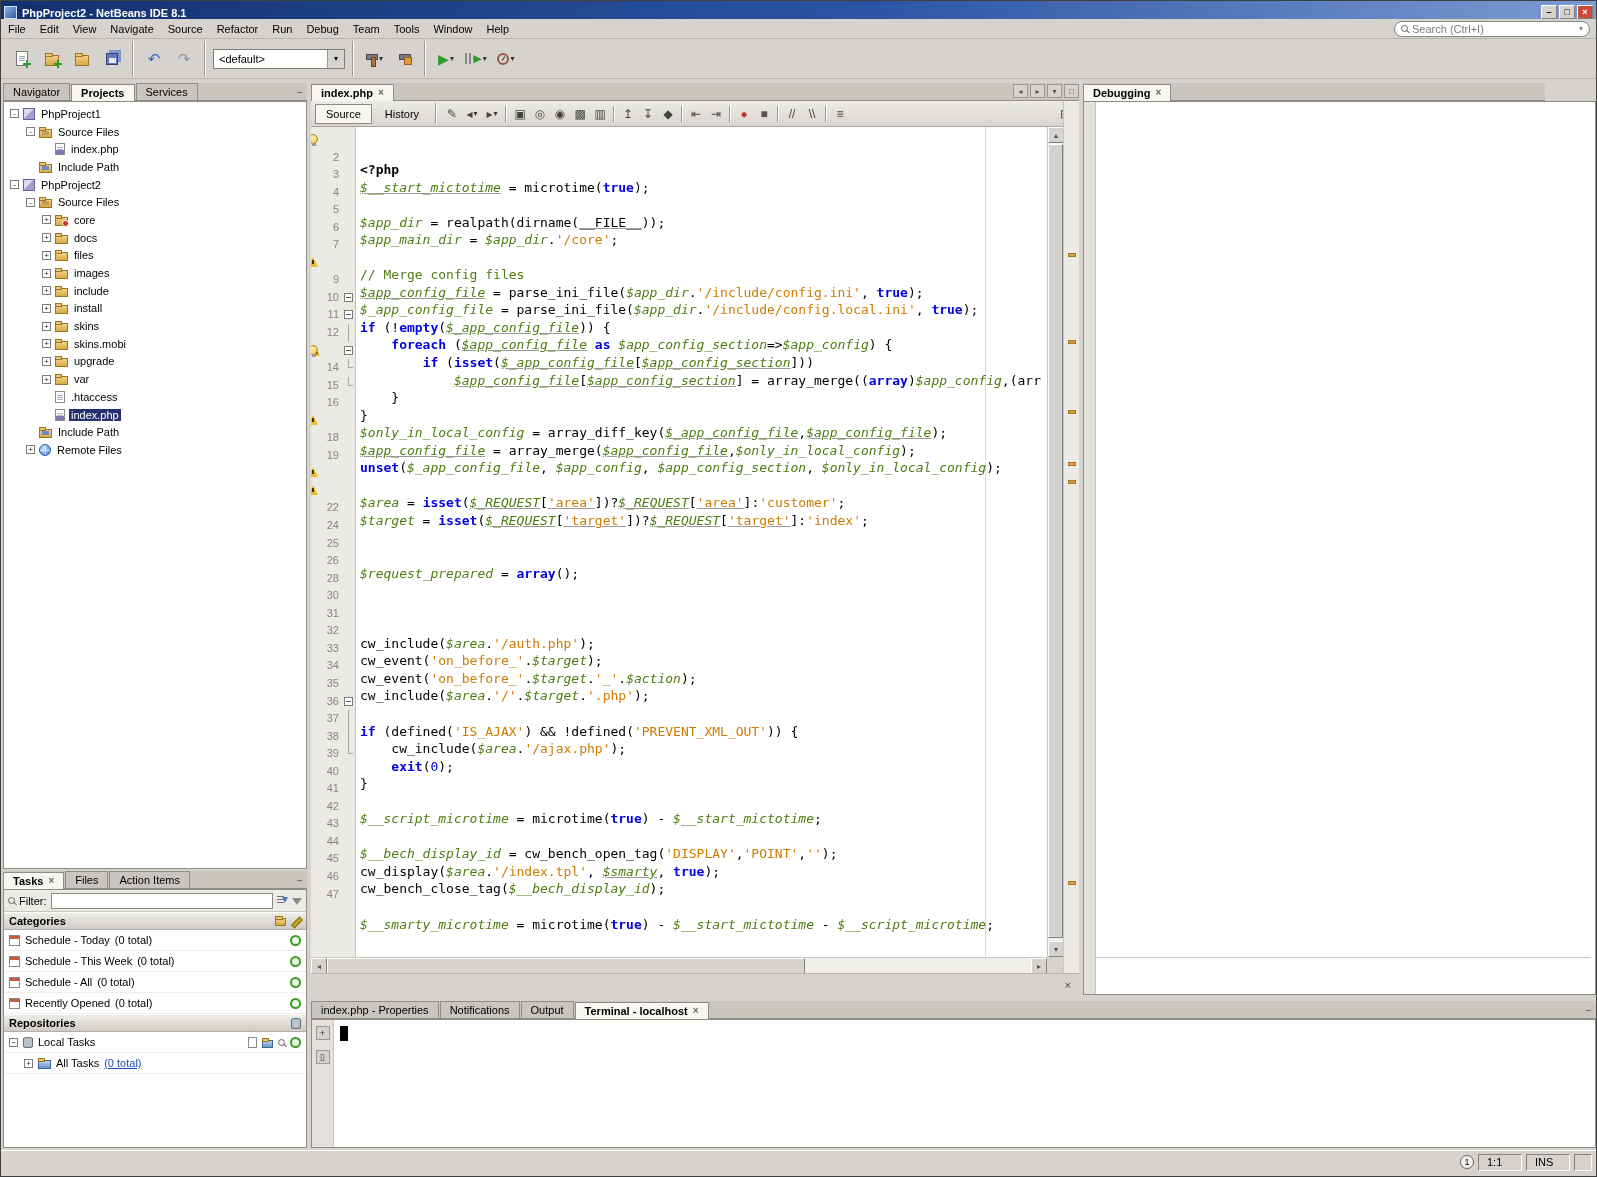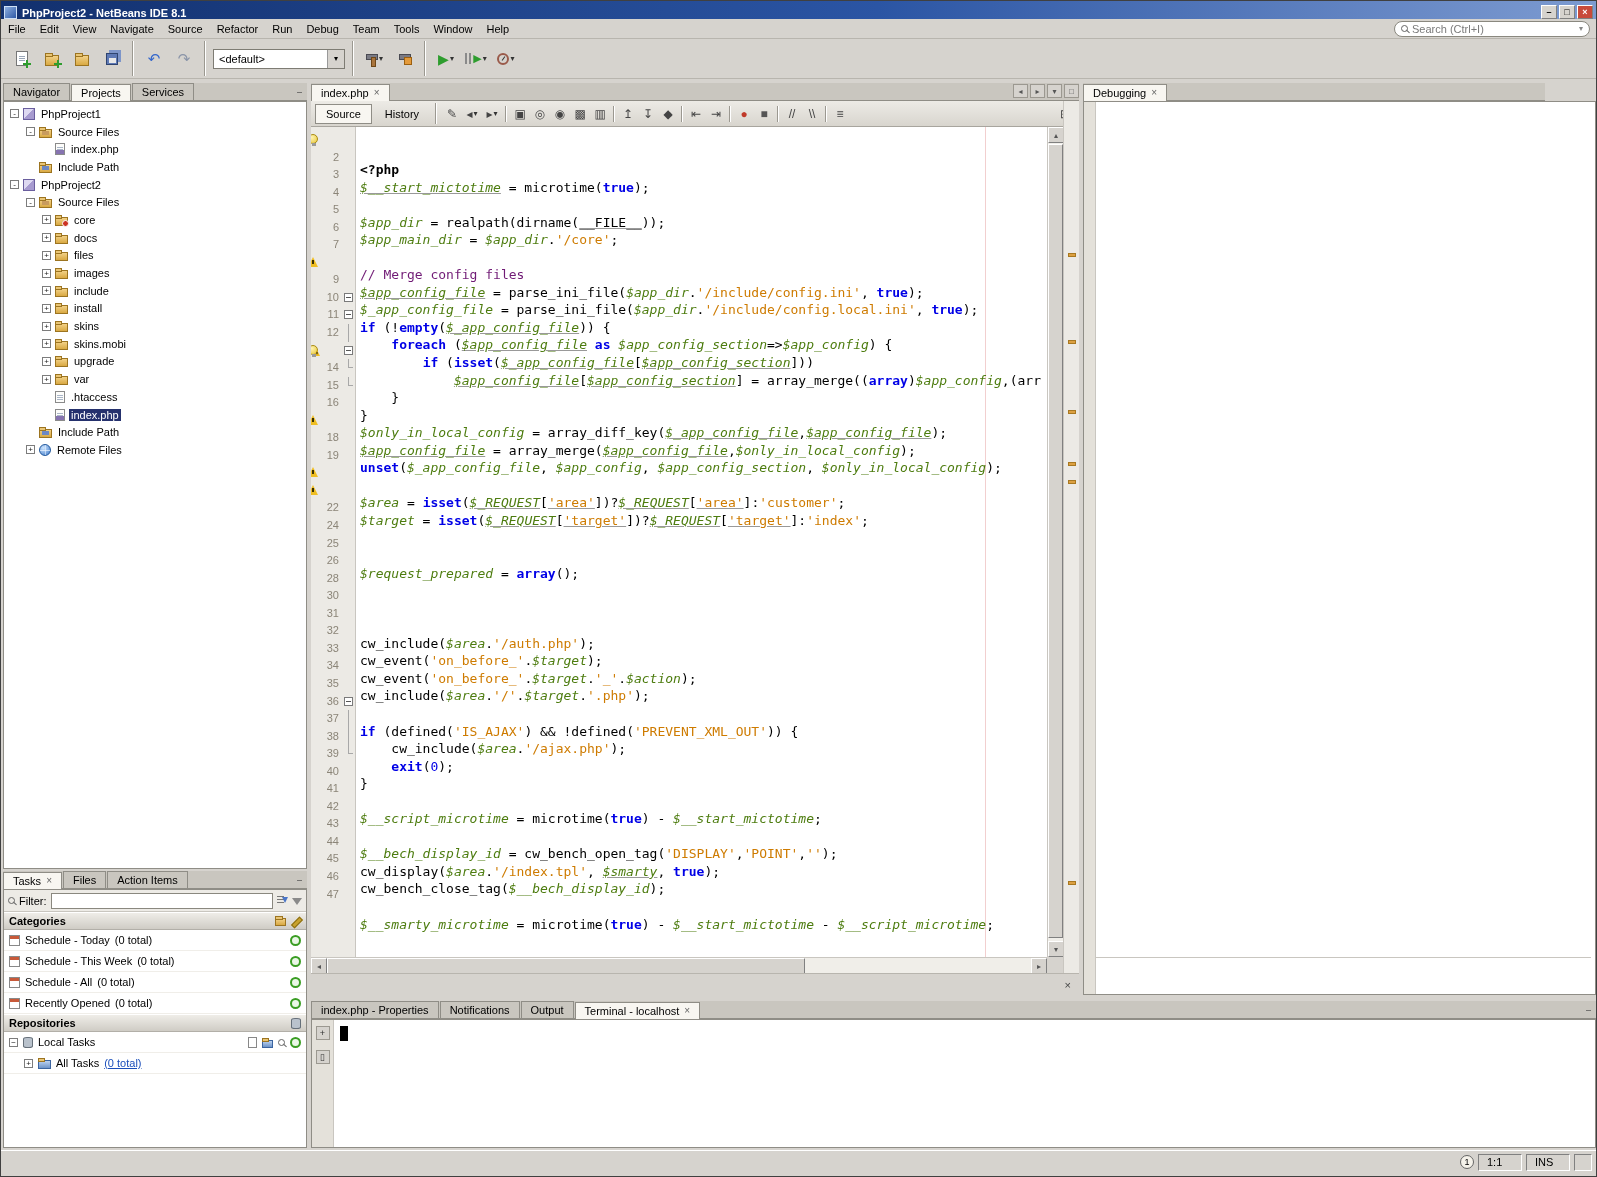--- a/index.html
+++ b/index.html
@@ -57,21 +57,21 @@
   .dbgbars{position:relative;width:6px;height:11px;margin-right:2px;}
   .dbgbars::before{content:"";position:absolute;left:0;top:0;width:2px;height:11px;background:#8A8A8A;}
   .dbgbars::after{content:"";position:absolute;left:4px;top:0;width:2px;height:11px;background:#8A8A8A;}
   .gauge{width:12px;height:12px;border-radius:50%;border:2px solid #9A5A4A;position:relative;}
   .gauge::after{content:"";position:absolute;left:4px;top:1px;width:1px;height:5px;background:#333;transform:rotate(35deg);}
 
   
   .tabrow{display:flex;align-items:flex-end;height:18px;background:#C9C6BF;border-bottom:1px solid #8F8D86;}
   .tab{padding:2px 9px 2px 9px;border:1px solid #8F8D86;border-bottom:none;background:#C9C6BF;margin-right:1px;
        display:flex;align-items:center;gap:5px;height:17px;white-space:nowrap;}
-  .tab.active{background:#F8F6F1;font-weight:normal;position:relative;top:1px;padding-bottom:3px;}
+  .tab.active{background:#F8F6F1;font-weight:bold;position:relative;top:1px;padding-bottom:3px;}
   .tab .x{color:#666;font-size:10px;line-height:1;}
   .minbtn{margin-left:auto;width:15px;height:13px;display:flex;align-items:center;justify-content:center;color:#444;font-size:9px;margin-bottom:2px;}
 
   
   .lp-tabs{left:2px;top:82px;width:304px;}
   .lp-tree{left:2px;top:100px;width:304px;height:768px;background:#fff;border:1px solid #8F8D86;overflow:hidden;padding-top:3px;}
   .trow-t{display:flex;align-items:center;height:17.7px;gap:4px;padding-right:2px;}
   .trow-t .lbl{padding:0 2px;}
   .trow-t.sel .lbl{background:#25316D;color:#fff;}
   .exp{width:9px;height:9px;border:1px solid #7C7C7C;background:#fff;font-size:8px;line-height:7px;text-align:center;color:#222;flex:none;}
@@ -141,21 +141,21 @@
   .gw{width:0;height:0;border-left:5px solid #0000;border-right:5px solid #0000;border-bottom:10px solid #EFBE23;position:relative;}
   .gw::after{content:"";position:absolute;left:-1px;top:3px;width:2px;height:4px;background:#3A3000;}
   .gb{width:10px;height:10px;border-radius:50%;background:radial-gradient(circle at 35% 30%,#FFF3B0,#E8C83C);border:1px solid #A88A10;position:relative;}
   .gb::after{content:"";position:absolute;left:3px;bottom:-3px;width:4px;height:3px;background:#9A9A9A;}
   .gbw .gw{position:absolute;right:-5px;bottom:-4px;transform:scale(.6);}
   
   .tp{color:#000;}
   .tk{color:#0000E6;font-weight:bold;}
   .tv{color:#4d7c0f;font-style:italic;}
   .ts{color:#CE7B00;}
-  .tc{color:#701a75;text-align:center;}
+  .tc{color:#4d7c0f;text-align:center;}
   .tn{color:#0000E6;}
   .tx{color:#000;font-weight:bold;}
   .u{text-decoration:underline;text-decoration-color:#999;}
 
   .ed-vscroll{left:1046px;top:126px;width:16px;height:830px;background:#F0EEE9;border-left:1px solid #C9C6C0;}
   .ed-hscroll{left:310px;top:956px;width:736px;height:16px;background:#F0EEE9;border-top:1px solid #C9C6C0;display:flex;}
   .sb-btn{width:16px;height:16px;background:#D6D3CE;display:flex;align-items:center;justify-content:center;font-size:8px;color:#555;flex:none;}
   .sb-thumbh{height:16px;background:#D6D3CE;}
   .sb-thumbv{position:absolute;left:0;width:15px;background:#D6D3CE;}
   .ed-stripe{left:1062px;top:100px;width:16px;height:872px;background:#ECEAE5;border-left:1px solid #C9C6C0;}

